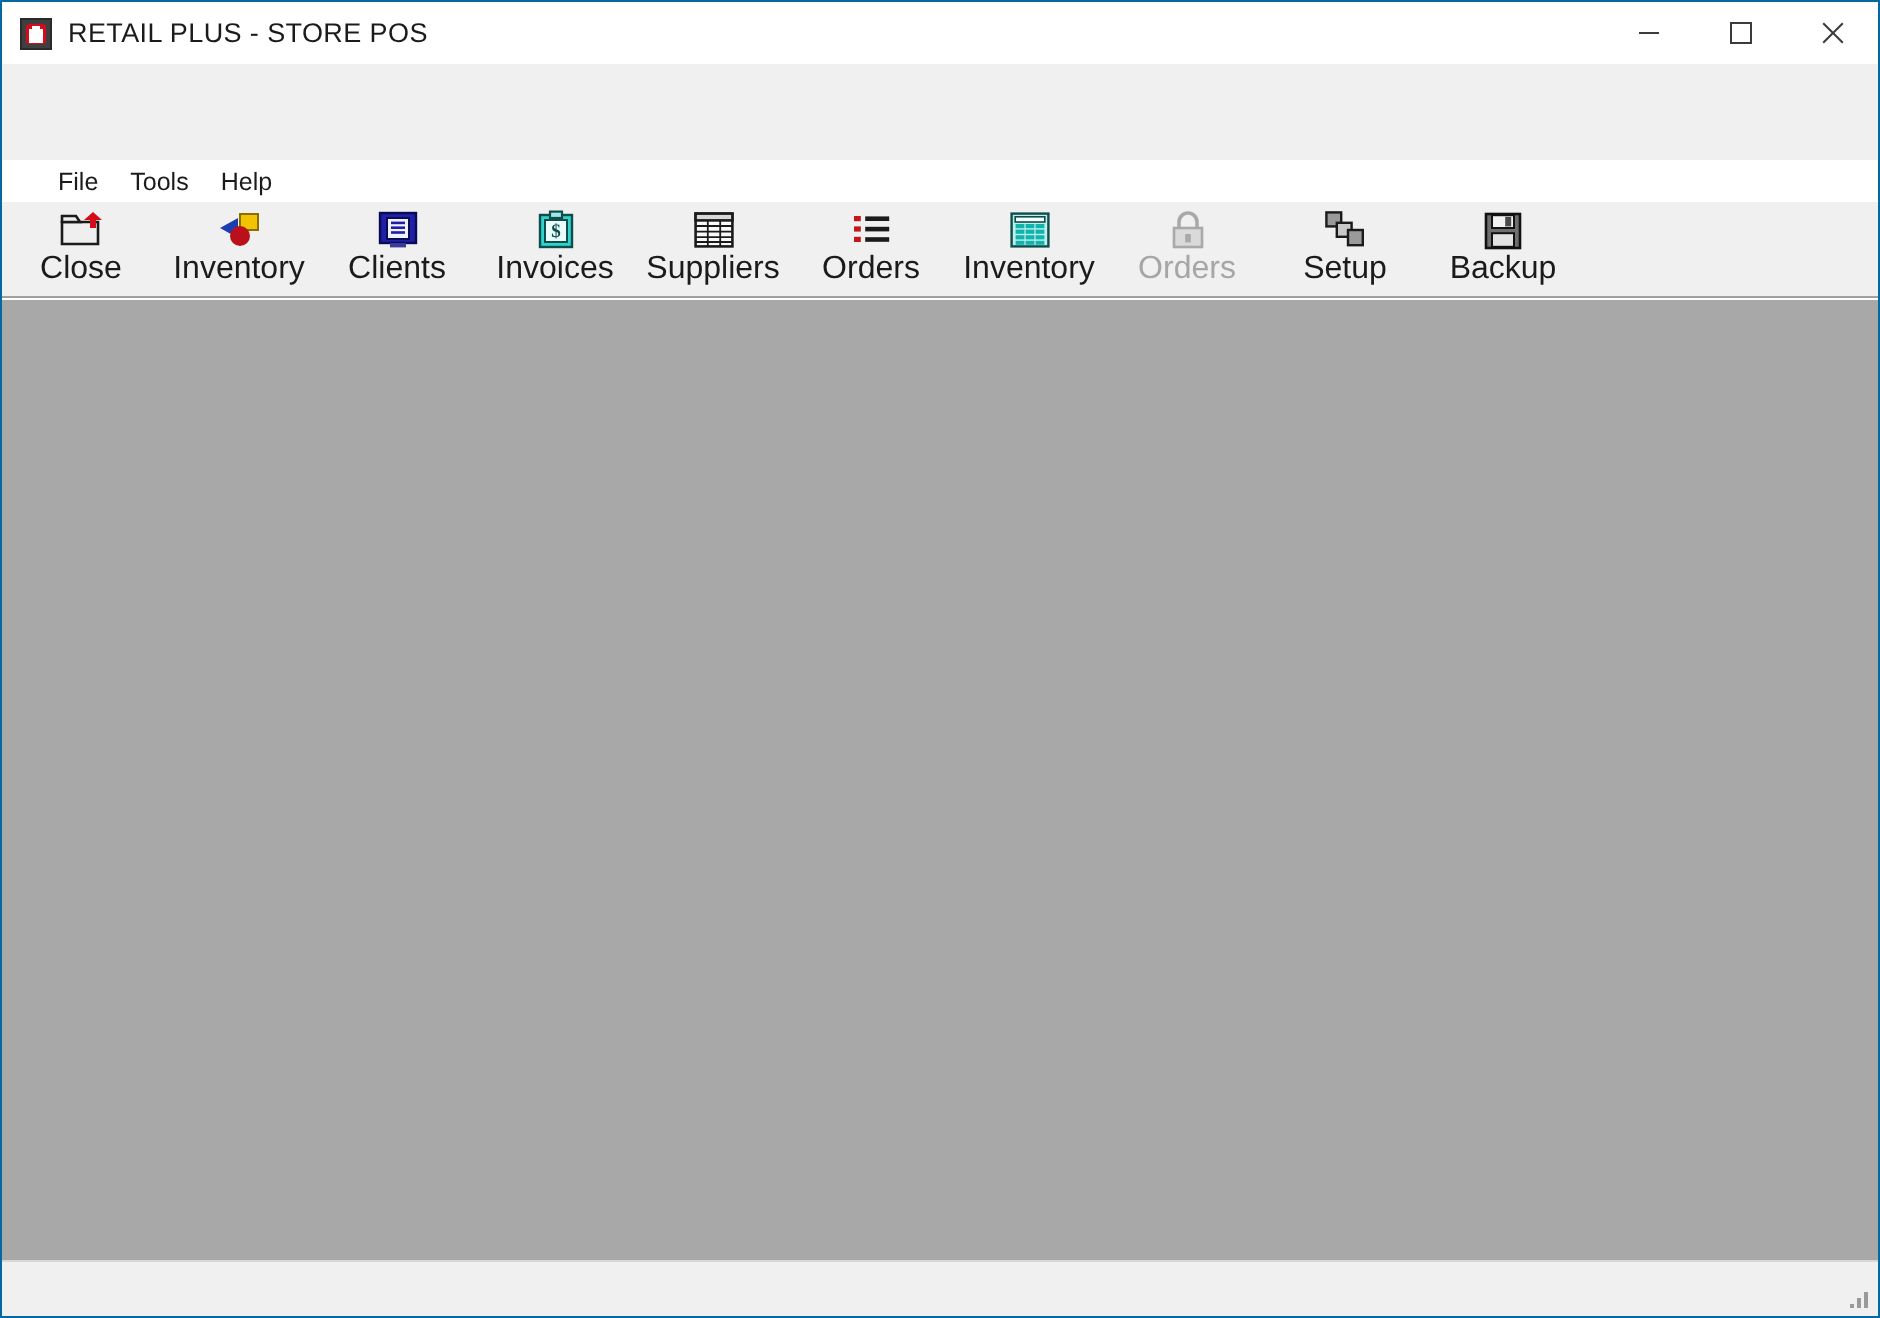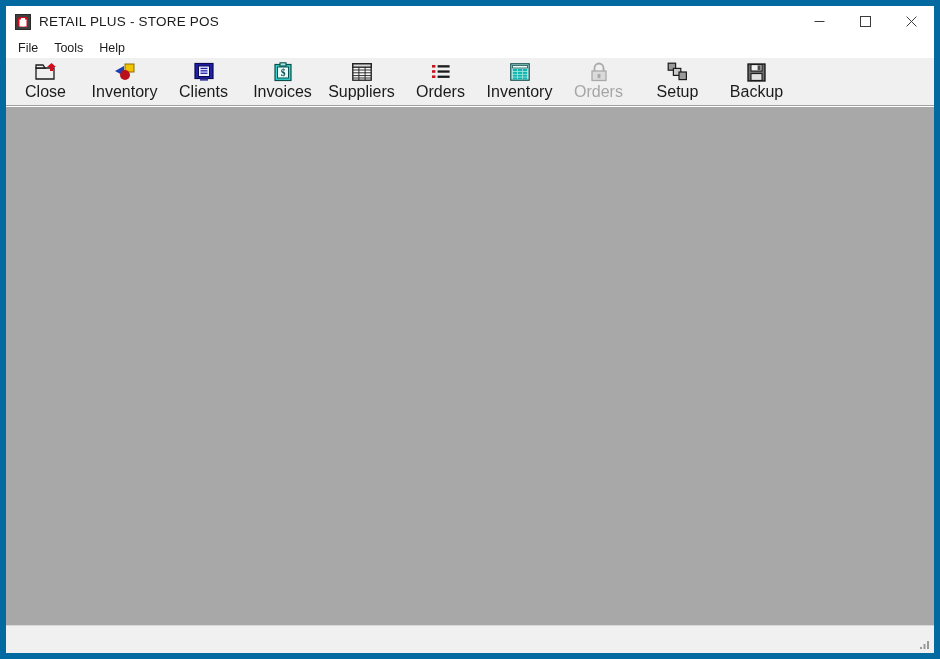--- a/index.html
+++ b/index.html
@@ -13,21 +13,21 @@
     font-family: "Liberation Sans", sans-serif;
     overflow: hidden;
   }
 
   #app-window {
     position: absolute;
     left: 0; top: 0;
     width: 940px;
     height: 659px;
     box-sizing: border-box;
-    border: 6px solid #0369a1;
+    border: 1px solid #0369a1;
     background: #f0f0f0;
     display: flex;
     flex-direction: column;
   }
 
   
   .titlebar {
     height: 31px;
     background: #ffffff;
     display: flex;
@@ -89,23 +89,24 @@
     cursor: default;
   }
   .win-btn svg { display: block; }
 
   
   .menubar {
     height: 21px;
     background: #ffffff;
     display: flex;
     align-items: center;
-    padding-left: 4px;
+    padding-left: 20px;
     flex: 0 0 auto;
     gap: 0px;
+    margin-top: 48px;
   }
   .menu-item {
     font-size: 12.5px;
     color: #1b1b1b;
     padding: 2px 8px;
     cursor: default;
     white-space: nowrap;
   }
 
   

